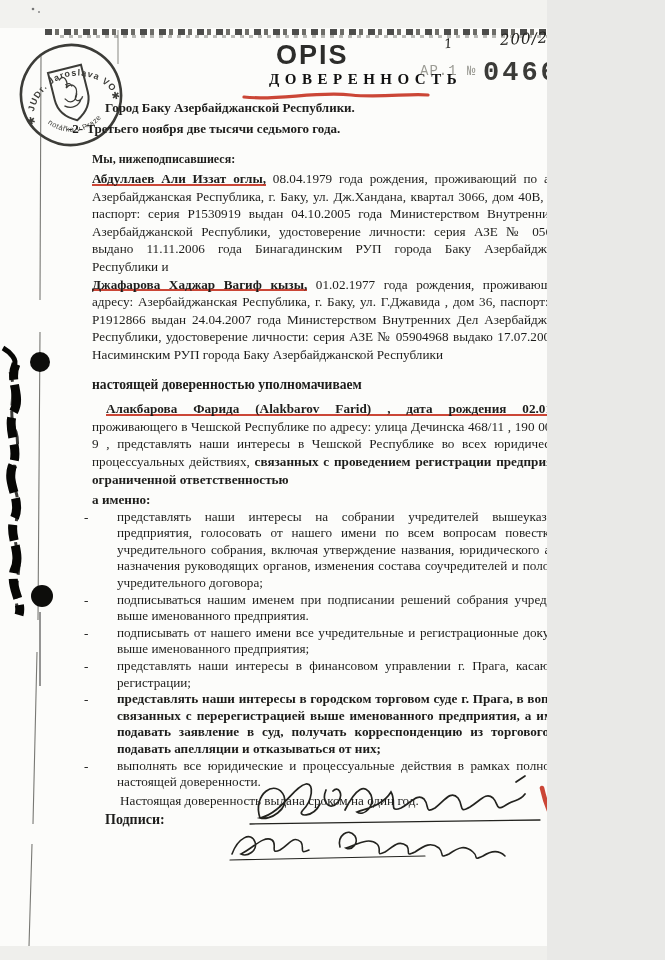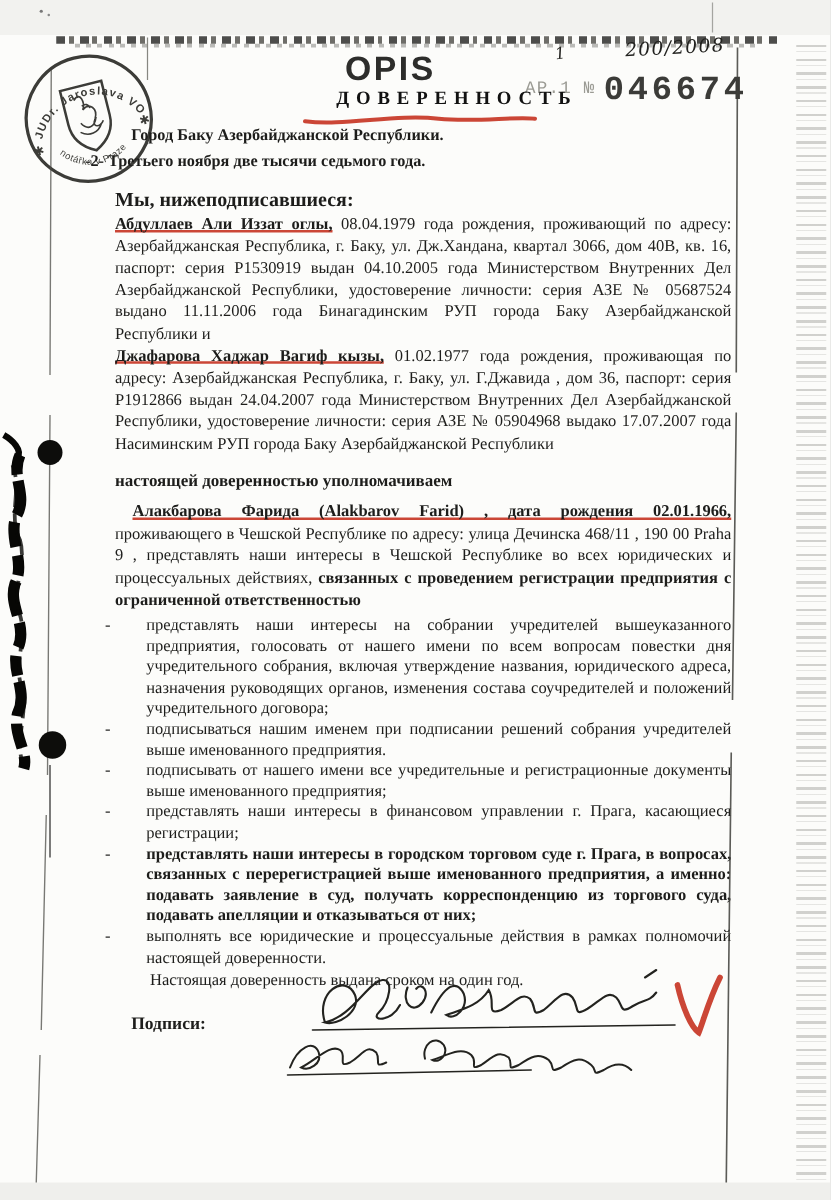--- a/index.html
+++ b/index.html
@@ -1,16 +1,16 @@
 <!DOCTYPE html>
 <html><head>
 <meta charset="utf-8">
 <style>
   html,body{margin:0;padding:0;background:#e9e9e7;}
-  .screen{position:relative;width:664px;height:960px;background:#fcfcfa;overflow:hidden;
+  .screen{position:relative;width:547px;height:960px;background:#fcfcfa;overflow:hidden;
           font-family:"Liberation Serif",serif;color:#1d1d1b;}
   .strip-top{position:absolute;left:0;top:0;width:665px;height:28px;background:#f2f2ef;}
   .strip-bottom{position:absolute;left:0;top:946px;width:665px;height:14px;background:#efefec;}
   .hatch-top{position:absolute;left:45px;top:29px;width:577px;height:6px;opacity:.85;
     background:repeating-linear-gradient(90deg,#2e2e2c 0 7px,rgba(0,0,0,0) 7px 10px,#55544f 10px 14px,rgba(0,0,0,0) 14px 19px);}
   .hatch-top2{position:absolute;left:60px;top:35px;width:545px;height:3px;opacity:.45;
     background:repeating-linear-gradient(90deg,#6b6b66 0 4px,rgba(0,0,0,0) 4px 9px);}
   .edge-band{position:absolute;left:637px;top:36px;width:24px;height:912px;opacity:.8;
     background:repeating-linear-gradient(180deg,rgba(110,110,104,.38) 0 2px,rgba(0,0,0,0) 2px 5px,rgba(110,110,104,.2) 5px 6px,rgba(0,0,0,0) 6px 11px);}
   .abs{position:absolute;}
@@ -87,32 +87,33 @@
         <path d="M45,36 c6,-7 9,4 5,9 c7,-5 12,2 8,9 c-5,7 3,8 6,3 M46,55 c4,7 10,6 13,-2 M50,42 c3,-2 6,0 6,3 M44,62 c6,5 14,4 18,-3" stroke-width="1.3"></path>
       </g>
     </g>
   </svg>
 
   <div class="abs intro-line" style="left:105px;top:100px;">Город Баку Азербайджанской Республики.</div>
   <div class="abs intro-line" style="left:68px;top:121px;">
     <span>-2-</span>
     <span>Третьего ноября  две тысячи седьмого года.</span>
   </div>
-  <div class="abs intro-line" style="left:92px;top:152px;font-size:16px;">Мы, нижеподписавшиеся:</div>
+  <div class="abs intro-line" style="left:92px;top:152px;font-size:12px;">Мы, нижеподписавшиеся:</div>
 
   <div class="col">
     <p class="para"><span class="name-b red-ul">Абдуллаев Али Иззат оглы,</span><span> 08.04.1979 года рождения, проживающий по адресу: Азербайджанская Республика, г. Баку, ул. Дж.Хандана, квартал 3066, дом 40В, кв. 16, паспорт: серия Р1530919 выдан 04.10.2005 года Министерством Внутренних Дел Азербайджанской Республики, удостоверение личности: серия АЗЕ № 05687524 выдано 11.11.2006 года Бинагадинским РУП города Баку Азербайджанской Республики и</span></p>
     <p class="para"><span class="name-b red-ul">Джафарова Хаджар Вагиф кызы,</span><span> 01.02.1977 года рождения, проживающая по адресу: Азербайджанская Республика, г. Баку, ул. Г.Джавида , дом 36, паспорт: серия Р1912866 выдан 24.04.2007 года Министерством Внутренних Дел Азербайджанской Республики, удостоверение личности: серия АЗЕ № 05904968 выдако 17.07.2007 года Насиминским РУП города Баку Азербайджанской Республики</span></p>
 
     <p class="h-center">настоящей доверенностью уполномачиваем</p>
 
     <p class="para attorney"><span class="name-b red-ul">Алакбарова Фарида (Alakbarov Farid) , дата рождения 02.01.1966,</span><span> проживающего в Чешской Республике по адресу: улица Дечинска 468/11 , 190 00 Praha 9 , представлять наши интересы в Чешской Республике во всех юридических и процессуальных действиях,</span><span class="name-b"> связанных с проведением регистрации предприятия с ограниченной ответственностью</span></p>
 
 
     <div class="powers">
+      <div class="intro">а именно:</div>
       <div class="pw-item">
         <span class="pw-dash">-</span>
         <div class="pw-text">представлять наши интересы на собрании учредителей вышеуказанного предприятия, голосовать от нашего имени по всем вопросам повестки дня учредительного собрания, включая утверждение названия, юридического адреса, назначения руководящих органов, изменения состава соучредителей и положений учредительного договора;</div>
       </div>
       <div class="pw-item">
         <span class="pw-dash">-</span>
         <div class="pw-text">подписываться нашим именем при подписании решений собрания учредителей выше именованного предприятия.</div>
       </div>
       <div class="pw-item">
         <span class="pw-dash">-</span>

